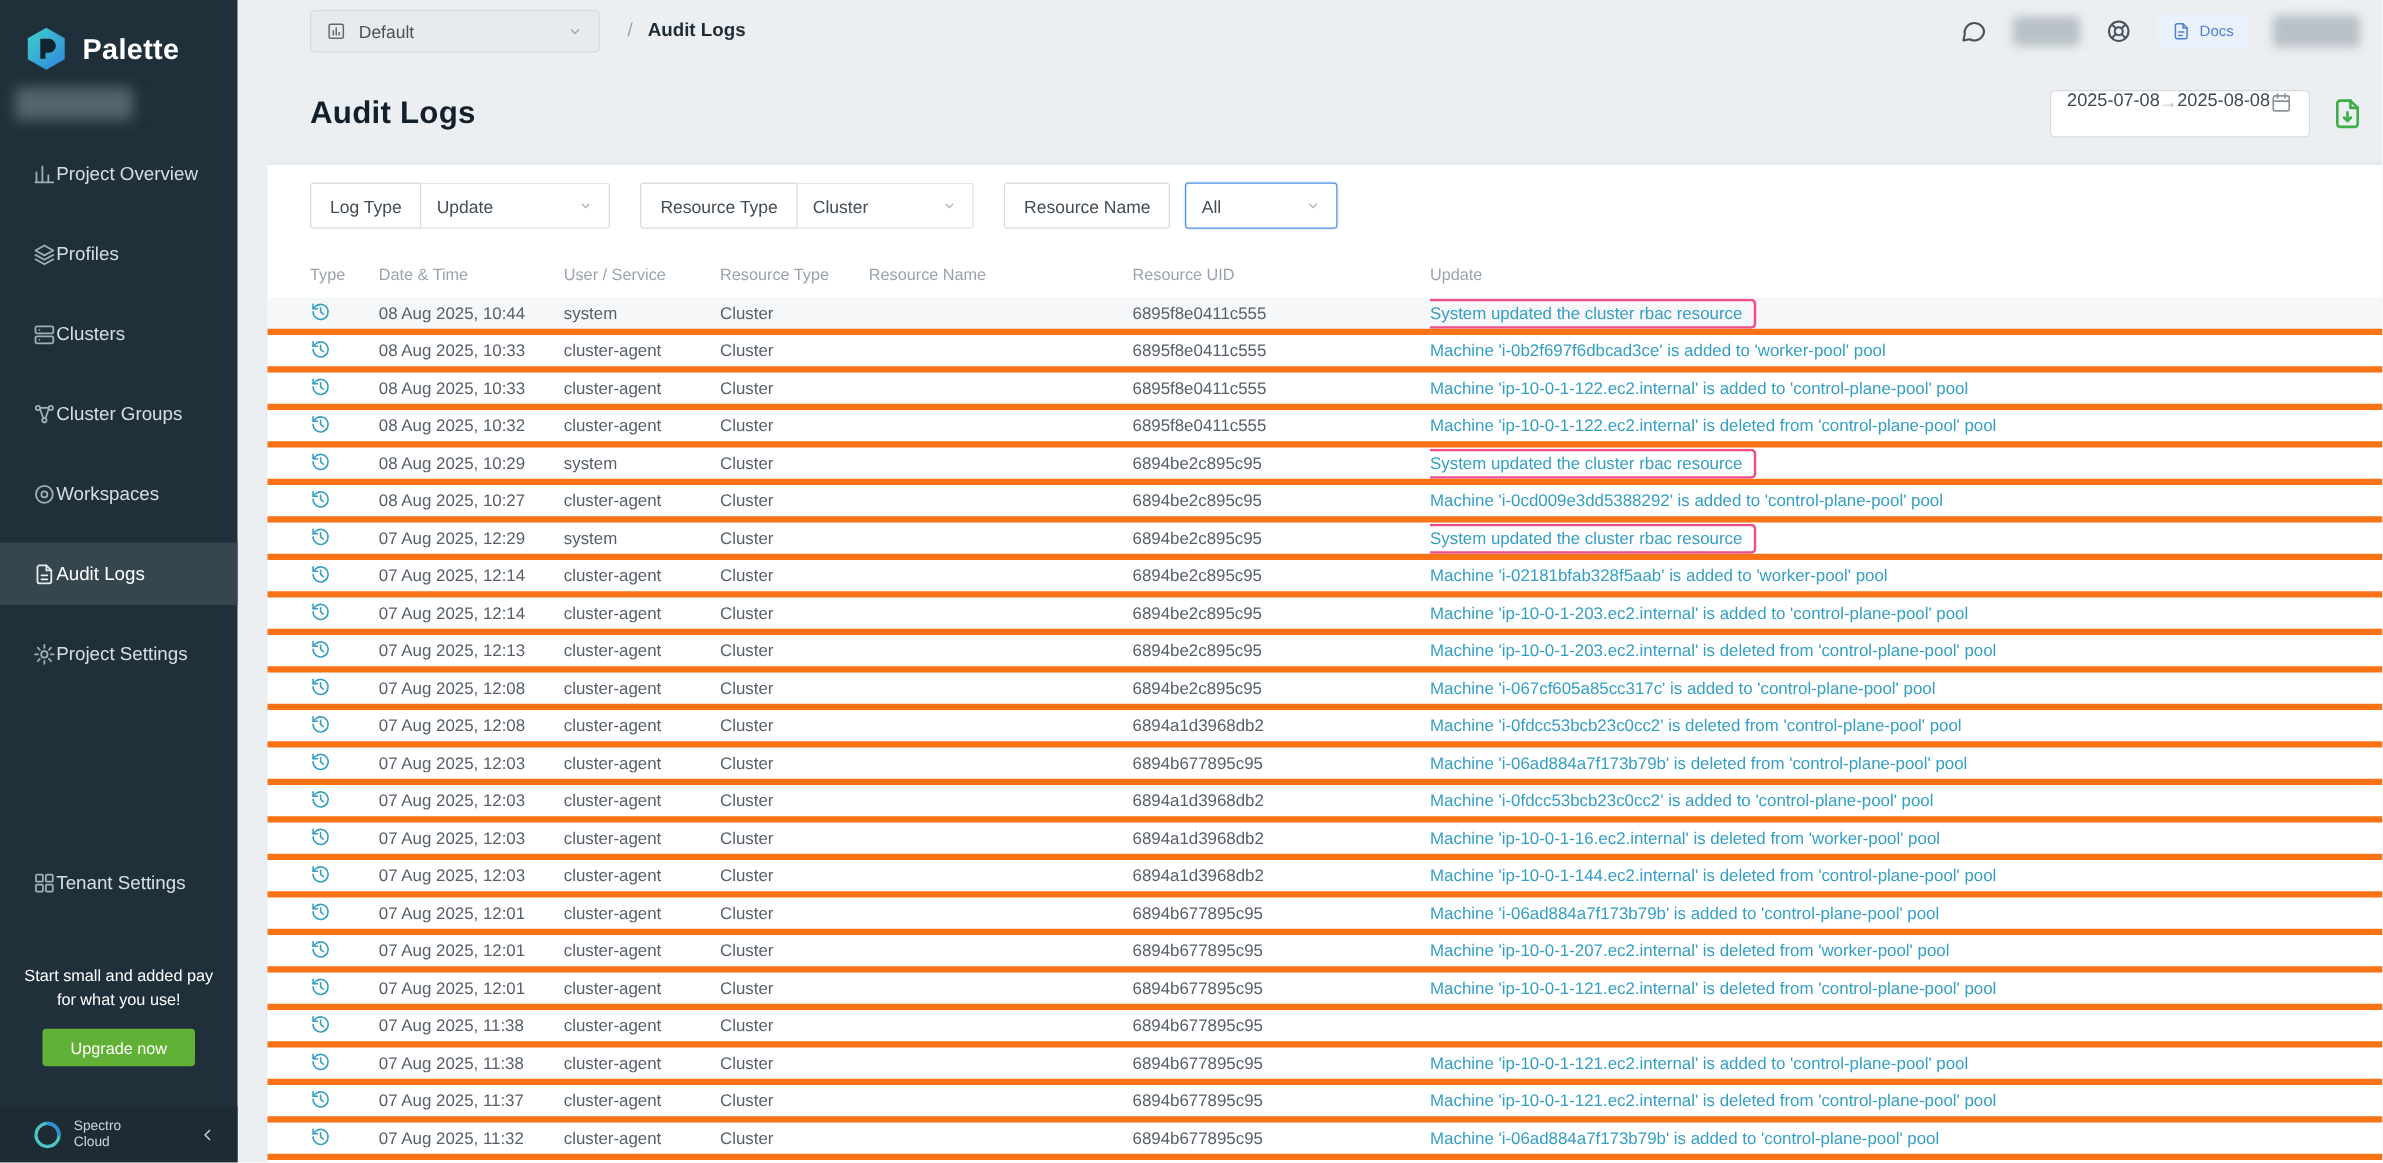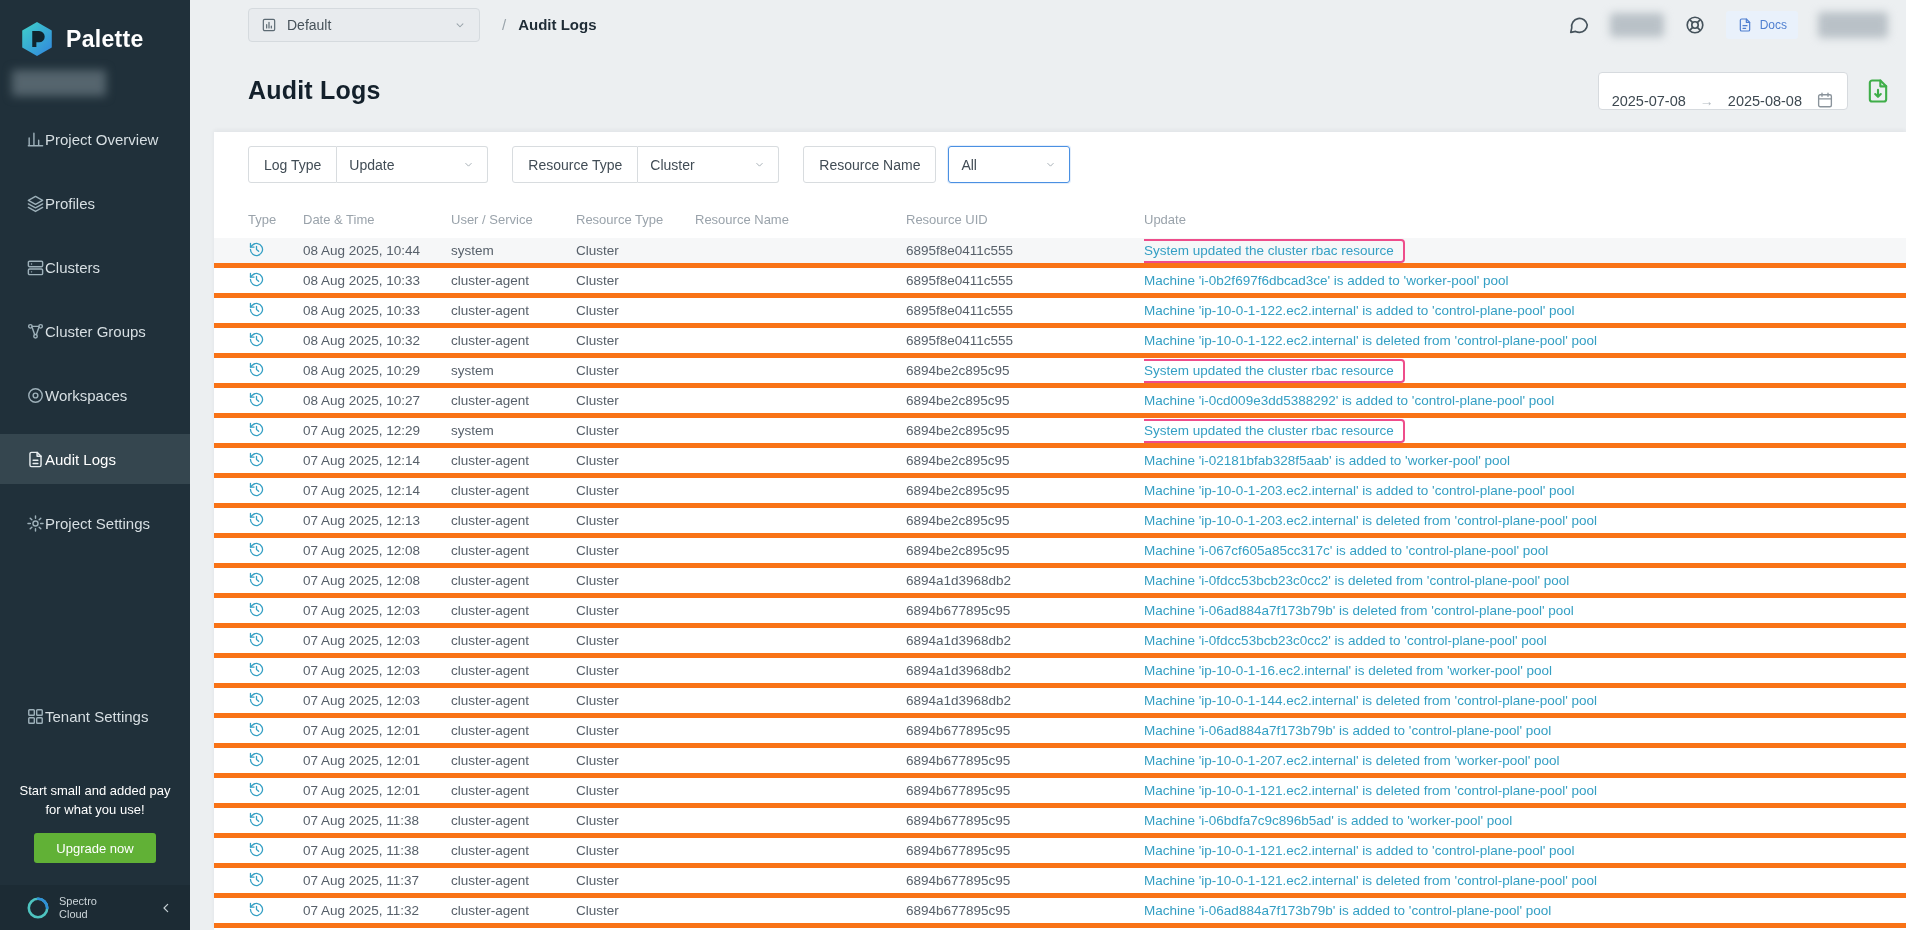--- a/index.html
+++ b/index.html
@@ -15,21 +15,21 @@
   .bname{color:#fff;font-size:23px;font-weight:700;letter-spacing:.3px}
   .proj-blur{width:94px;height:26px;margin:12px 0 0 12px;background:#55656e;filter:blur(5px)}
   .nav{margin-top:18px;display:flex;flex-direction:column}
   .nav-item{display:flex;align-items:center;height:50px;margin-bottom:14px;padding-left:26px;color:#d7dfe3;font-size:15px;cursor:pointer}
   .nav-item.active{background:#35464f;color:#fff}
   .nico{width:19px;height:19px;color:#9db0b9;flex:0 0 auto}
   .nico svg{width:19px;height:19px;display:block}
   .nav-item.active .nico{color:#e8eef0}
   .spacer{flex:1}
   .promo{margin-top:26px;text-align:center;color:#fff;font-size:13px;line-height:19px}
-  .upgrade{display:block;margin:14px auto 8px;width:122px;height:30px;background:var(--upgrade-green,#61b136);border:none;border-radius:3px;color:#fff;font-size:13px;font-family:inherit;cursor:pointer}
+  .upgrade{display:block;margin:14px auto 18px;width:122px;height:30px;background:var(--upgrade-green,#61b136);border:none;border-radius:3px;color:#fff;font-size:13px;font-family:inherit;cursor:pointer}
   .sfooter{margin-top:14px;background:#1c2b34;display:flex;align-items:center;gap:8px;padding:9px 16px 9px 25px;min-height:45px}
   .slogo svg{width:26px;height:26px;display:block}
   .sname{color:#cdd6da;font-size:11px;line-height:13px;width:52px}
   .collapse{margin-left:auto;color:#c4ced3;cursor:pointer}
   .collapse svg{width:16px;height:16px;display:block}
 
   
   .main{position:absolute;left:214px;top:0;width:1692px;height:930px}
   .topbar{height:49px;display:flex;align-items:center;padding:0 18px 0 34px}
   .proj-select{width:232px;height:34px;background:#e8ebee;border:1px solid #d5dade;border-radius:4px;display:flex;align-items:center;gap:10px;padding:0 12px;cursor:pointer}
@@ -41,21 +41,21 @@
   .top-right{margin-left:auto;display:flex;align-items:center;gap:20px}
   .ticon{width:22px;height:22px;color:#45525b;cursor:pointer}.ticon svg{width:22px;height:22px;display:block}
   .pill{width:54px;height:24px}
   .docs{display:flex;align-items:center;gap:7px;color:var(--docs-blue,#4f7fd0);font-size:12px;padding:6px 11px;border-radius:3px;background:#e9f1fb;cursor:pointer}
   .dicon{width:16px;height:16px}.dicon svg{width:16px;height:16px;display:block}
   .avatar-blur{width:70px;height:26px}
 
   .titlebar{height:83px;display:flex;align-items:center;padding:0 14px 0 34px}
   h1{font-size:25px;font-weight:700;color:#13202b;letter-spacing:.2px}
   .title-right{margin-left:auto;display:flex;align-items:center;gap:16px}
-  .daterange{display:flex;align-items:flex-end;gap:14px;height:38px;padding:0 13px;background:#fff;border:1px solid #d6dade;border-radius:4px;font-size:14.5px;color:#3e4951;cursor:pointer}
+  .daterange{display:flex;align-items:flex-start;height:38px;padding:0 13px;background:#fff;border:1px solid #d6dade;border-radius:4px;font-size:14.5px;color:#3e4951;cursor:pointer}
   .dr-arrow{color:#b3bac0;font-size:14px}
   .cal{width:18px;height:18px;color:#8a939b}.cal svg{width:18px;height:18px;display:block}
   .csv{width:28px;height:30px;color:var(--csv-green,#3fae49);cursor:pointer}.csv svg{width:28px;height:30px;display:block}
 
   
   .panel{position:absolute;top:132px;left:0;right:0;bottom:0;background:#fff;box-shadow:0 -2px 4px rgba(30,40,50,.05)}
   .filters{display:flex;align-items:flex-start;gap:24px;padding:14px 4px 0 34px}
   .fgroup{display:flex;align-items:stretch;height:37px}
   .flabel{display:flex;align-items:center;padding:0 15px;border:1px solid #d8dcdf;border-radius:3px 0 0 3px;font-size:14px;color:#414c55;background:#fff;white-space:nowrap}
   .fselect{display:flex;align-items:center;justify-content:space-between;padding:0 12px;border:1px solid #d8dcdf;border-left:none;border-radius:0 3px 3px 0;font-size:14px;color:#414c55;cursor:pointer}
@@ -567,21 +567,20 @@
             <div class="td td-type"><span class="hist"><svg viewBox="0 0 24 24" fill="none" stroke="currentColor" stroke-width="1.8" stroke-linecap="round" stroke-linejoin="round">
                   <path d="M3.5 12a8.5 8.5 0 1 0 2.6-6.1L3.5 8.5"></path>
                   <path d="M3.5 3.5v5h5"></path>
                   <path d="M12 7.5V12l3 2.5"></path>
                 </svg></span></div>
             <div class="td">07 Aug 2025, 11:38</div>
             <div class="td">cluster-agent</div>
             <div class="td">Cluster</div>
             <div class="td"><span class="rn-blur"></span></div>
             <div class="td td-uid">6894b677895c95</div>
-            <div class="td td-update"><a class="link">Machine 'i-06bdfa7c9c896b5ad' is added to 'worker-pool' pool</a></div>
           </div>
           <div class="tr">
             <div class="td td-type"><span class="hist"><svg viewBox="0 0 24 24" fill="none" stroke="currentColor" stroke-width="1.8" stroke-linecap="round" stroke-linejoin="round">
                   <path d="M3.5 12a8.5 8.5 0 1 0 2.6-6.1L3.5 8.5"></path>
                   <path d="M3.5 3.5v5h5"></path>
                   <path d="M12 7.5V12l3 2.5"></path>
                 </svg></span></div>
             <div class="td">07 Aug 2025, 11:38</div>
             <div class="td">cluster-agent</div>
             <div class="td">Cluster</div>

